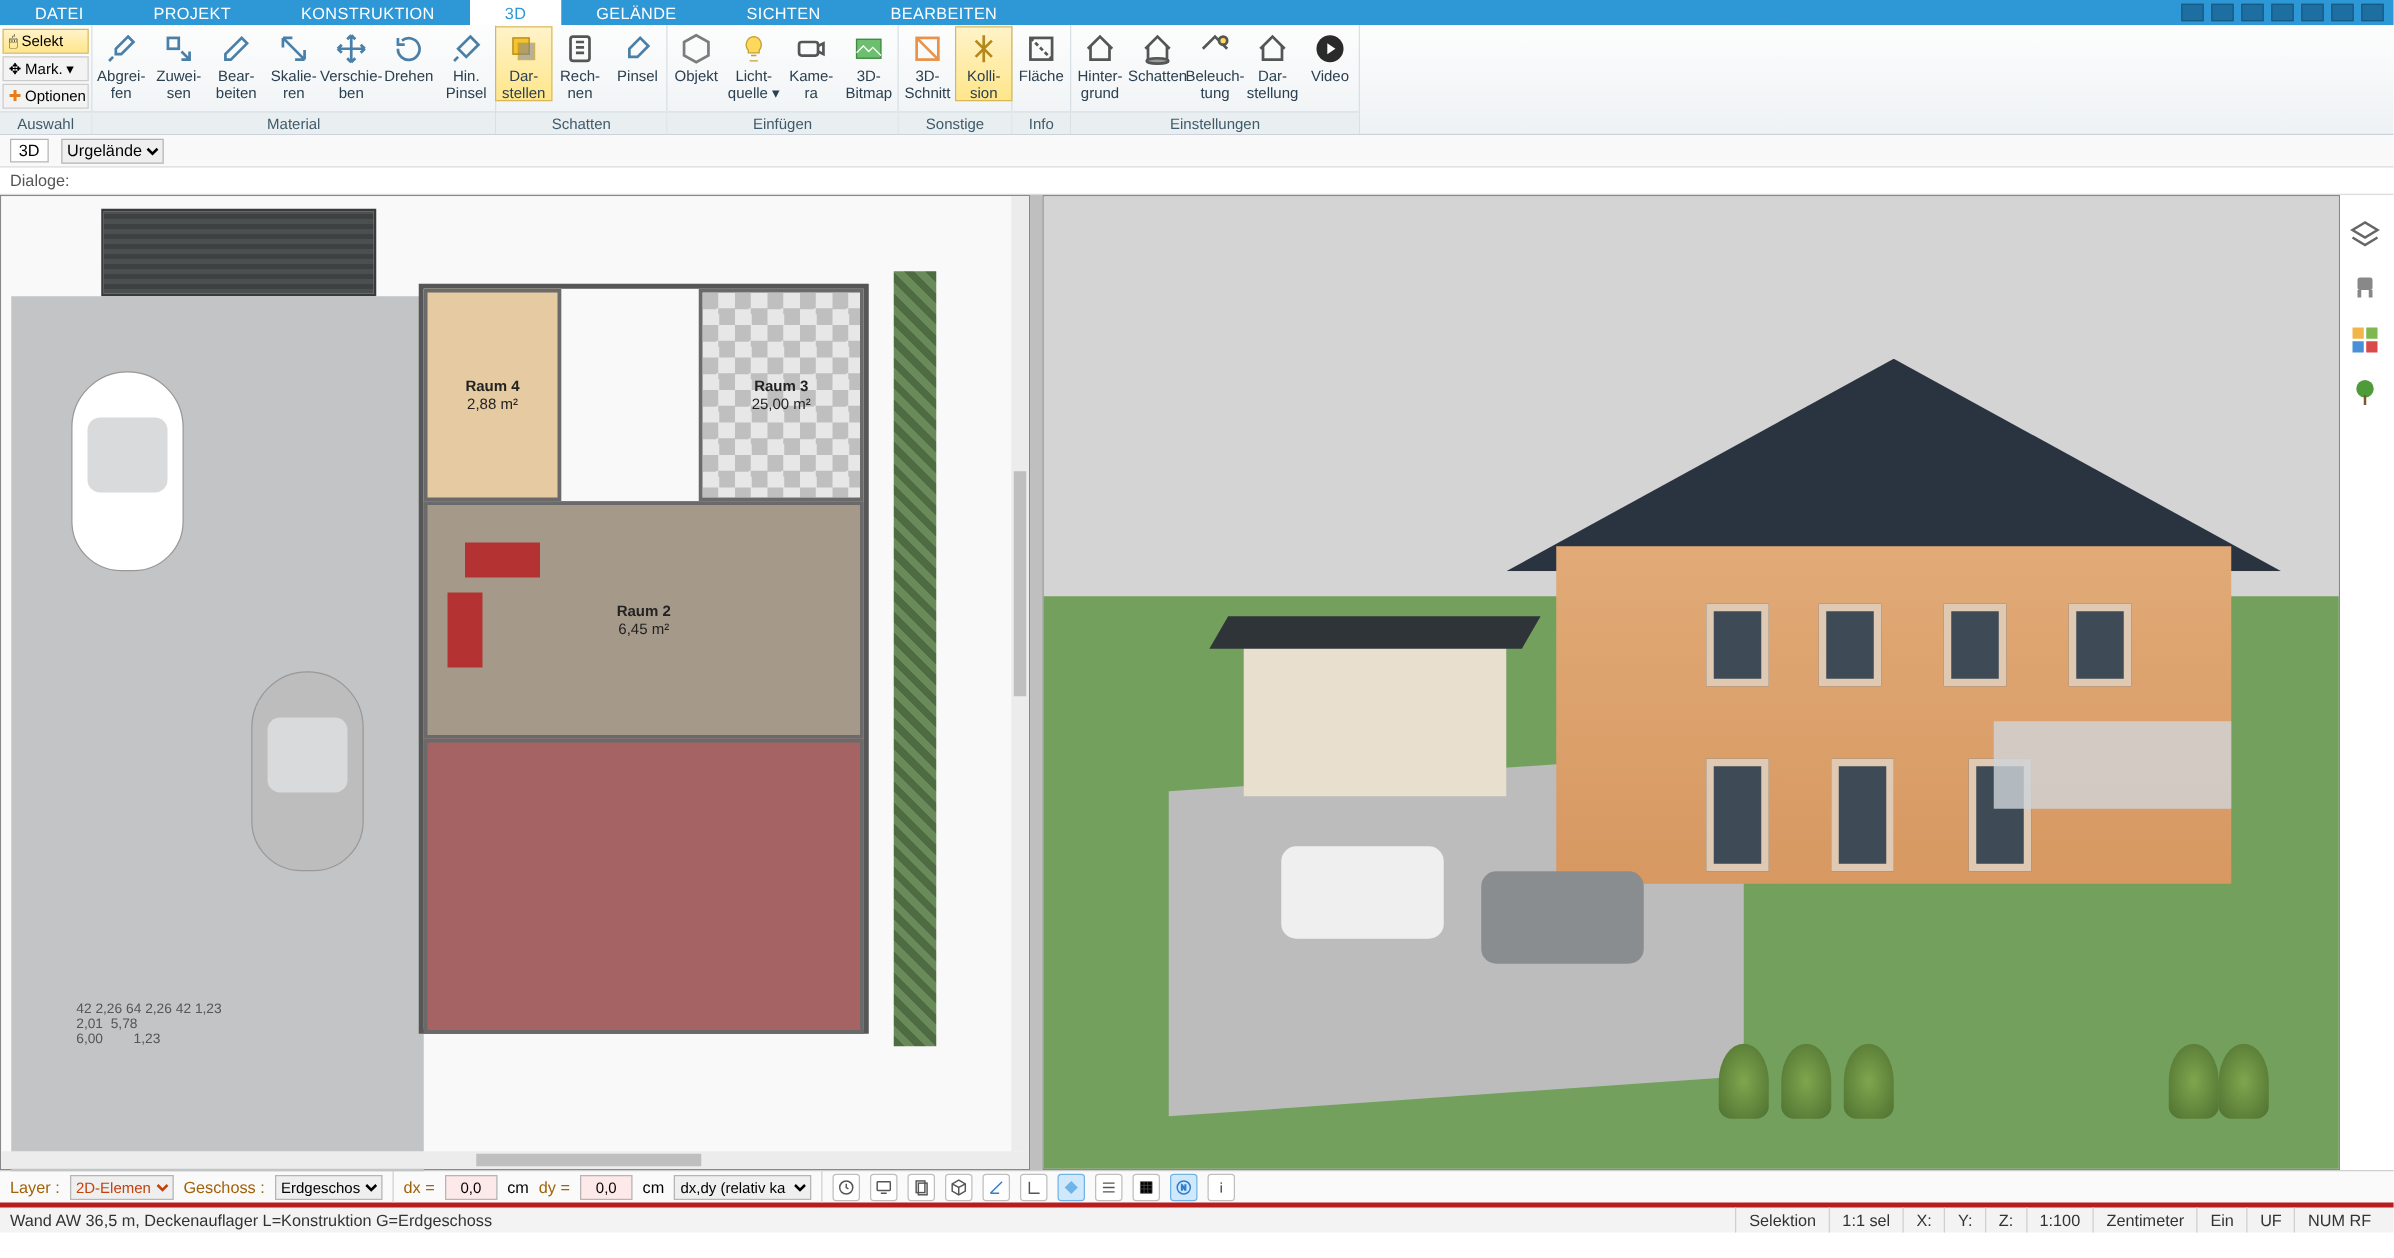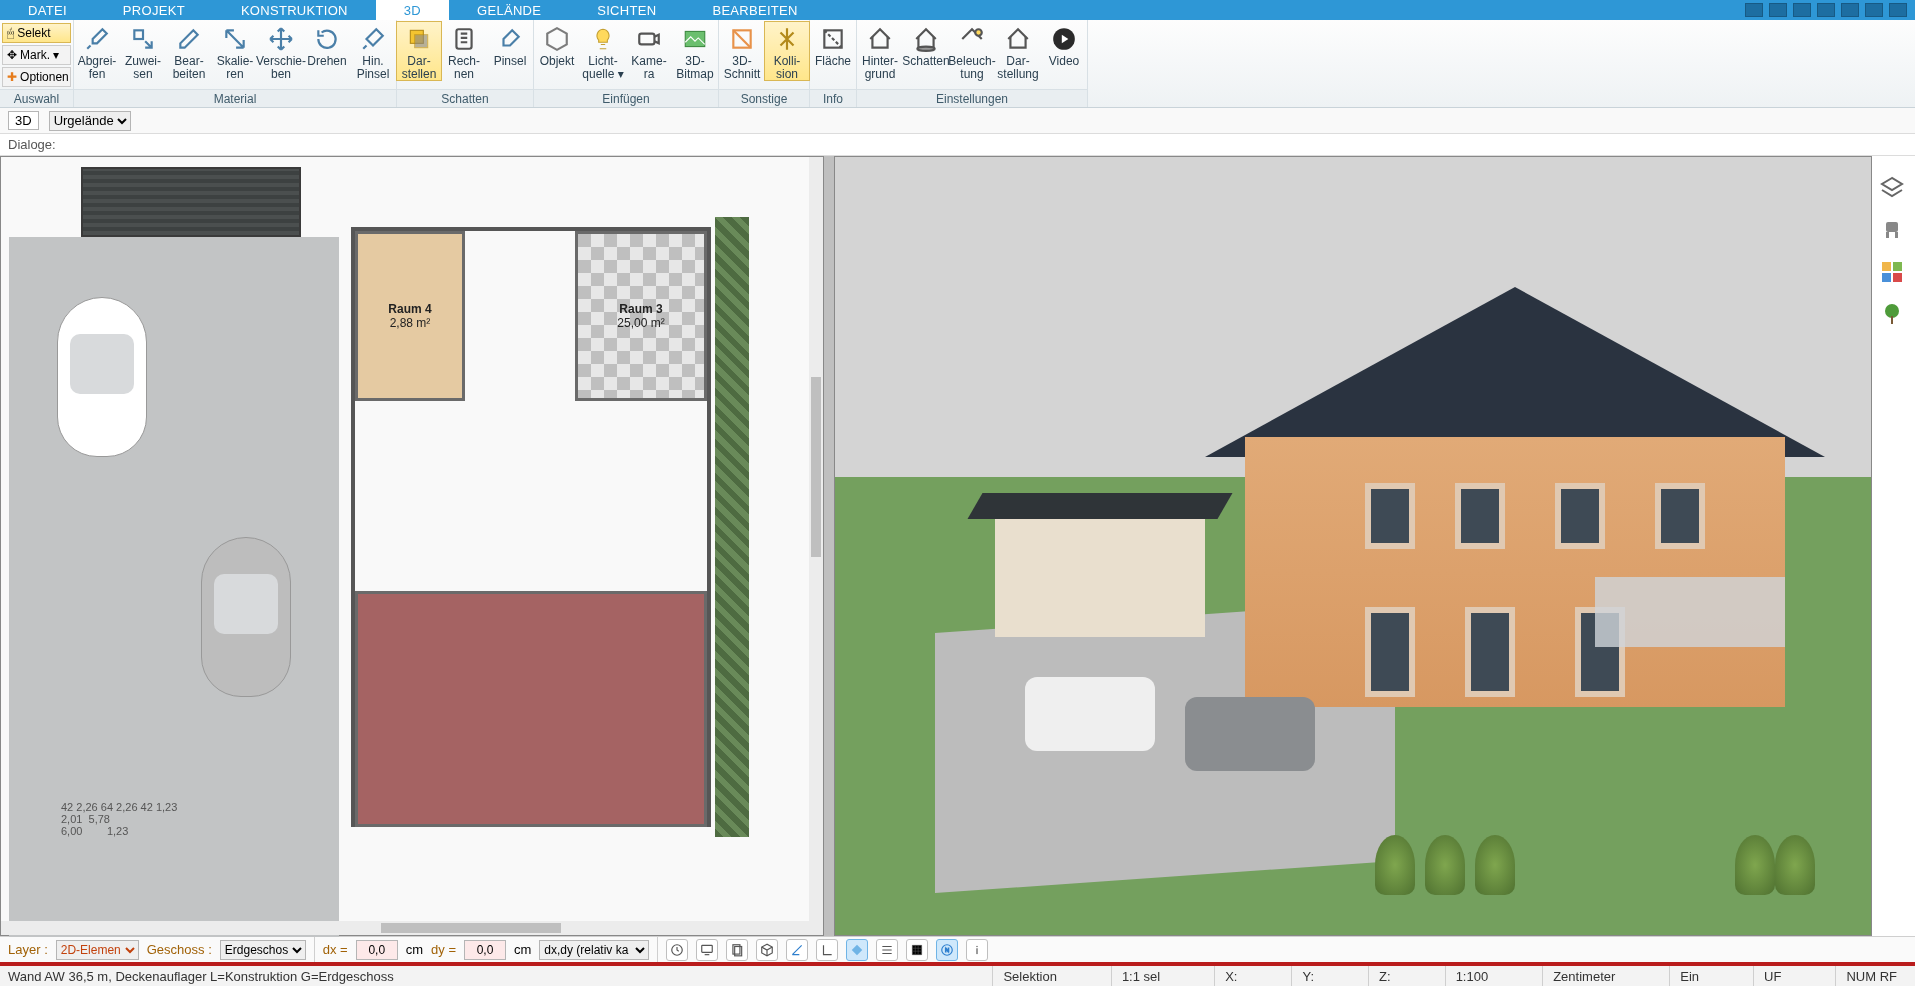--- a/index.html
+++ b/index.html
@@ -41,21 +41,21 @@
 .vtoolbar svg { width:24px; height:24px; cursor:pointer; }
 
 
 .plan { position:absolute; inset:0; background:#f9f9f9; }
 .garage-roof { position:absolute; left:80px; top:10px; width:220px; height:70px; background:repeating-linear-gradient(0deg,#4b4f4f 0 4px,#3d4141 4px 8px); border:2px solid #3a3a3a; }
 .drive { position:absolute; left:8px; top:80px; width:330px; height:700px; background:#c2c4c5; }
 .car { position:absolute; width:90px; height:160px; background:#fff; border-radius:45px 45px 40px 40px; border:1px solid #999; }
 .car::before{content:"";position:absolute;left:12px;top:36px;right:12px;height:60px;background:#d8dadc;border-radius:10px;}
 .car1{ left:56px; top:140px; }
 .car2{ left:200px; top:380px; background:#bdbdbd; }
-.house { position:absolute; left:350px; top:70px; width:360px; height:600px; border:4px solid #565656; }
+.house { position:absolute; left:334px; top:70px; width:360px; height:600px; border:4px solid #565656; }
 .room { position:absolute; border:3px solid #6a6a6a; display:flex; flex-direction:column; align-items:center; justify-content:center; font-size:12px; color:#222; }
 .r1{ left:0; top:0; width:110px; height:170px; background:#e5caa2; }
 .r4stairs{ left:110px; top:0; width:110px; height:170px; background:#f1e1c8; }
 .r3{ left:220px; top:0; width:132px; height:170px; background:repeating-conic-gradient(#e7e7e7 0 25%, #bfbfbf 0 50%) 0 0/26px 26px; }
 .r2{ left:0; top:170px; width:352px; height:190px; background:#a59a89; }
 .rpatio{ left:0; top:360px; width:352px; height:236px; background:#a56363; }
 .hedge{ position:absolute; top:60px; left:714px; width:34px; height:620px; background:repeating-linear-gradient(45deg,#4e6b41 0 6px,#698a59 6px 12px); }
 .dim-bot{ position:absolute; left:60px; bottom:44px; width:300px; height:90px; font-size:11px; color:#555; }
 .room .rname{ font-weight:bold; }
 .sofa{ position:absolute; width:60px; height:28px; background:#b53232; }
@@ -87,21 +87,21 @@
 
 .botbar { height:26px; display:flex; align-items:center; gap:8px; padding:0 8px; font-size:13px; border-top:1px solid #cfcfcf; background:#fafafa; }
 .botbar label{ color:#a16207; }
 .botbar select,.botbar input{ font-size:12px; border:1px solid #b5b5b5; height:20px; }
 .botbar input{ width:42px; background:#fde9e9; text-align:center; }
 .iconbtn{ width:22px; height:22px; border:1px solid #bfbfbf; border-radius:3px; display:flex; align-items:center; justify-content:center; background:#fff; cursor:pointer; }
 .iconbtn.on{ background:#cfe8fb; border-color:#6fb4e6; }
 .iconbtn svg{ width:14px; height:14px; }
 .statusbar{ height:24px; display:flex; align-items:center; font-size:13px; padding:0 8px; border-top:4px solid #b91c1c; color:#333; background:#f3f3f3; }
 .statusbar .fill{ flex:1; }
-.statusbar .cell{ padding:0 10px; border-left:1px solid #cfcfcf; height:100%; display:flex; align-items:center;margin-left:44px; }
+.statusbar .cell{ padding:0 10px; border-left:1px solid #cfcfcf; height:100%; display:flex; align-items:center; }
 </style>
 </head>
 <body>
 
 <div class="menubar">
   <div class="tab">DATEI</div>
   <div class="tab">PROJEKT</div>
   <div class="tab">KONSTRUKTION</div>
   <div class="tab active">3D</div>
   <div class="tab">GELÄNDE</div>
@@ -347,20 +347,26 @@
       <div class="hedge"></div>
 
       <div class="house">
         <div class="room r1">
           <span class="rname">Raum 4</span>
           <span>2,88 m²</span>
         </div>
         <div class="room r3">
           <span class="rname">Raum 3</span>
           <span>25,00 m²</span>
+        </div>
+        <div class="room r2">
+          <div class="sofa s1"></div>
+          <div class="sofa s2"></div>
+          <span class="rname">Raum 2</span>
+          <span>6,45 m²</span>
         </div>
         <div class="room rpatio"></div>
       </div>
 
       <div class="dim-bot">
         <span>42</span>&nbsp;<span>2,26</span>&nbsp;<span>64</span>&nbsp;<span>2,26</span>&nbsp;<span>42</span>&nbsp;<span>1,23</span><br>
         <span>2,01</span>&nbsp;&nbsp;<span>5,78</span><br>
         <span>6,00</span>&nbsp;&nbsp;&nbsp;&nbsp;&nbsp;&nbsp;&nbsp;&nbsp;<span>1,23</span>
       </div>
     </div>

